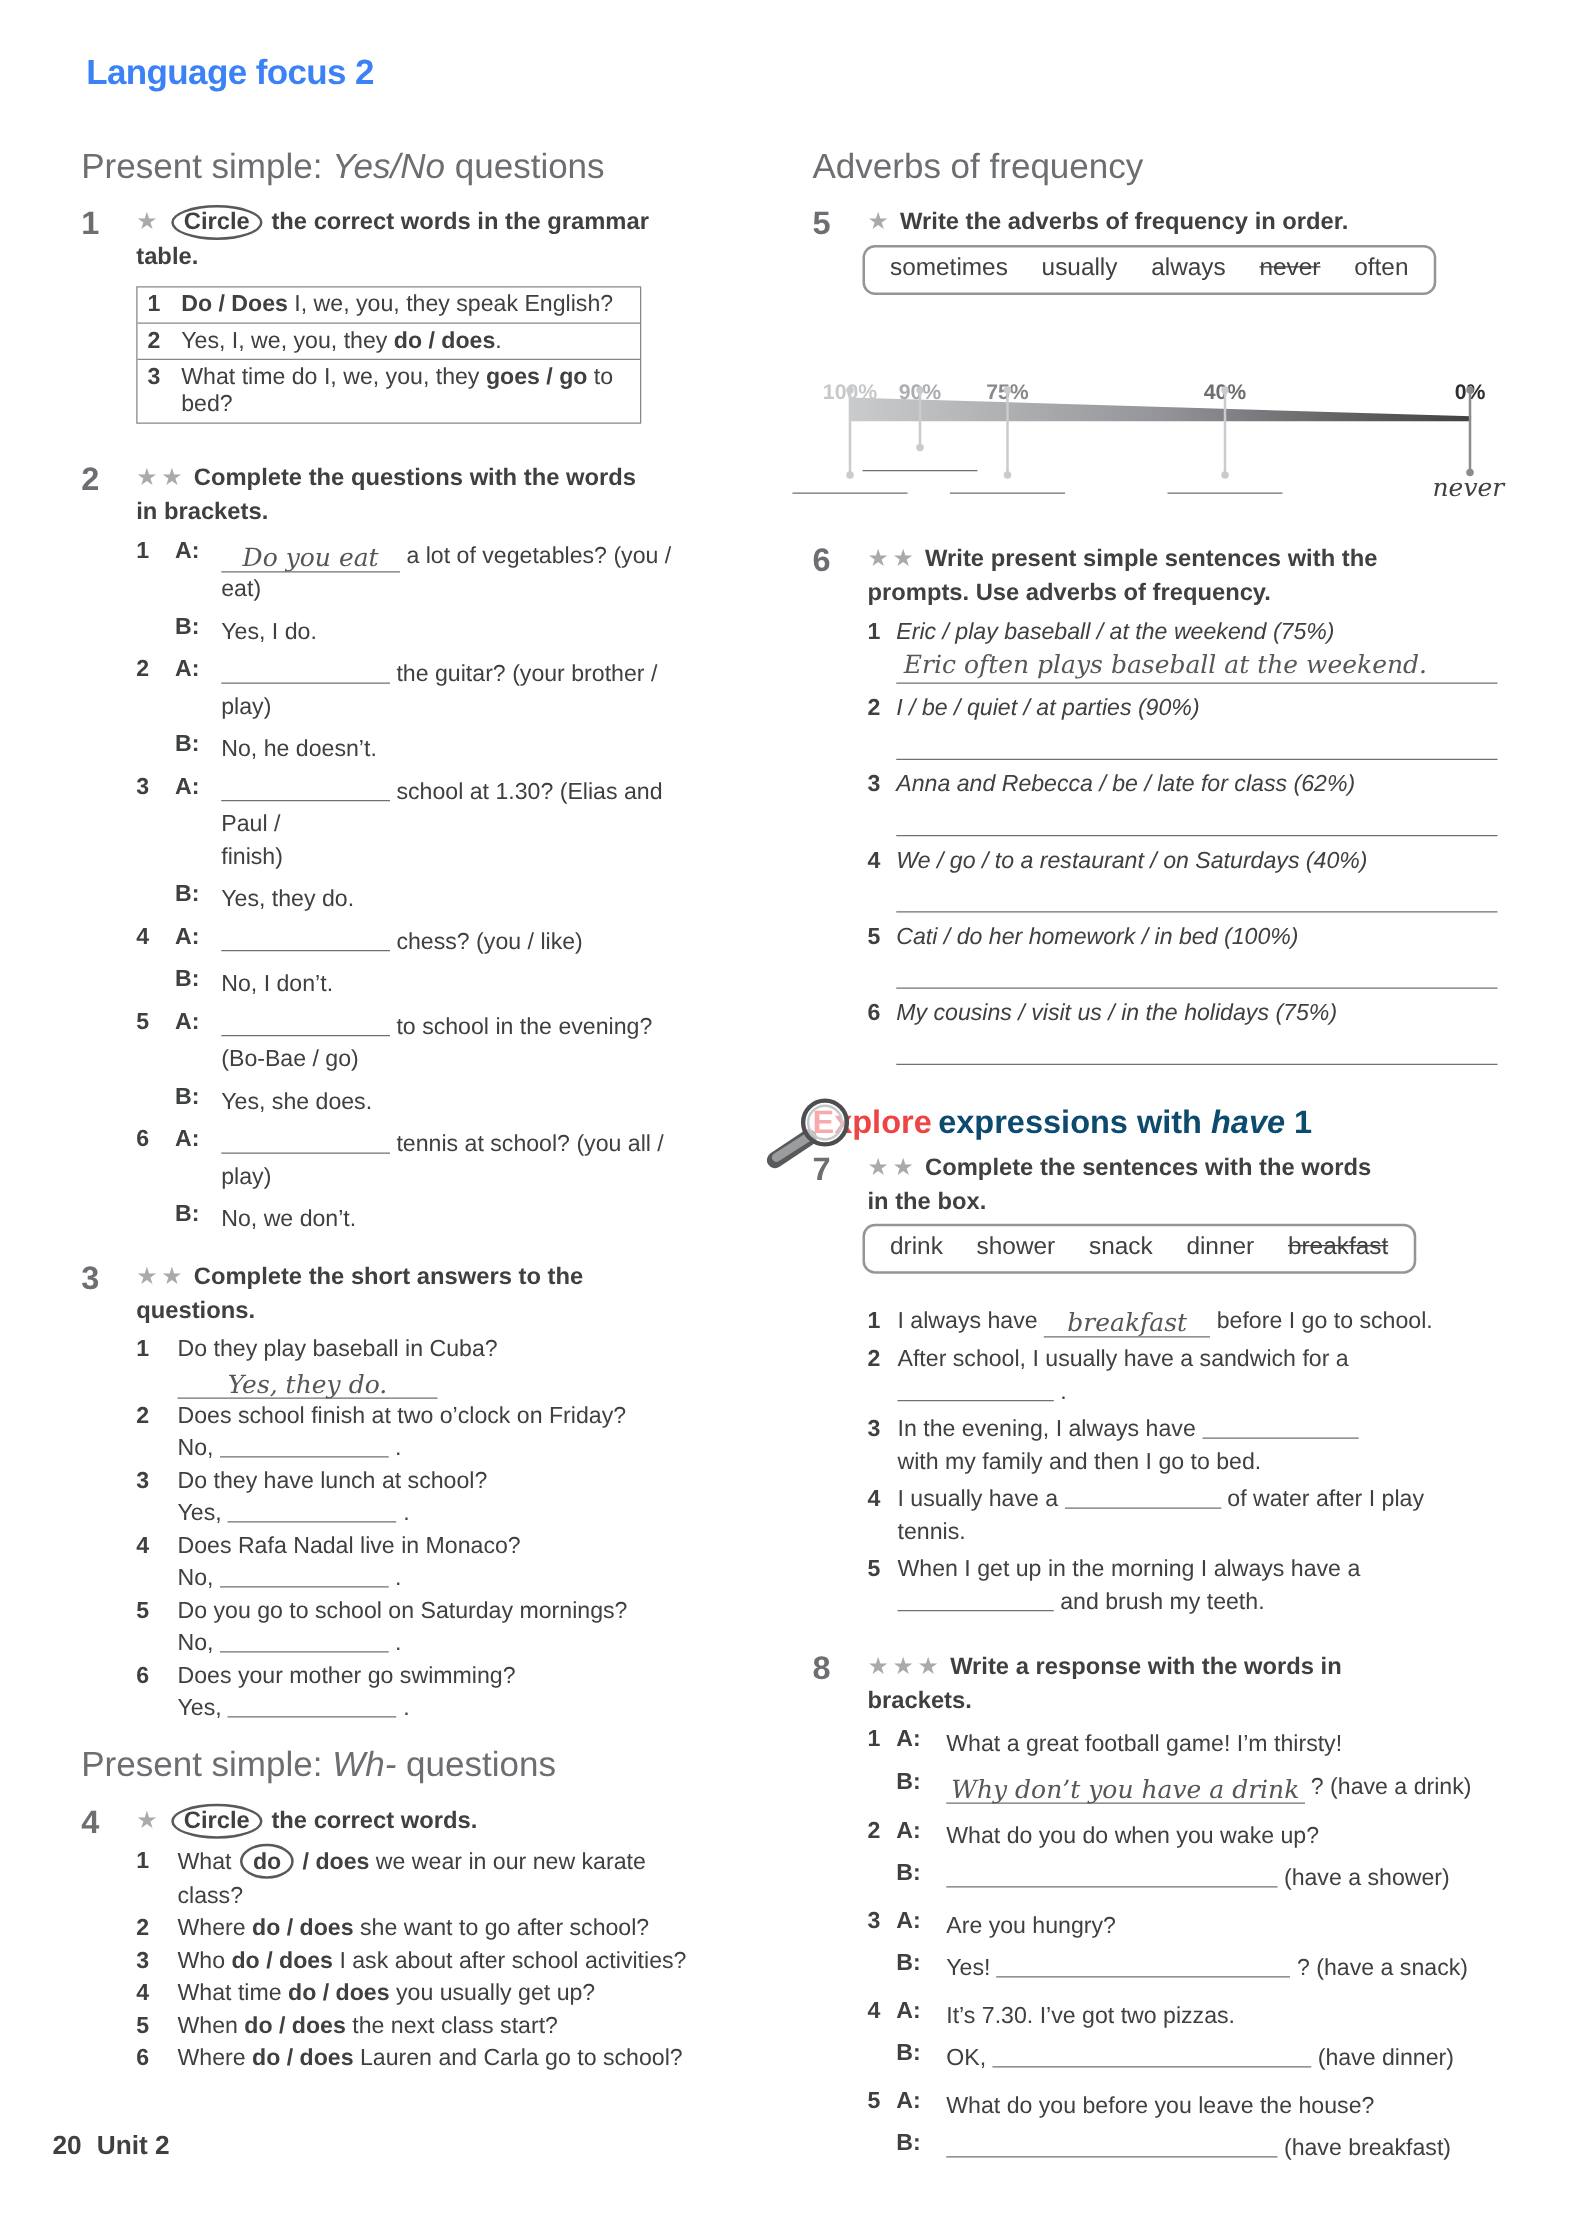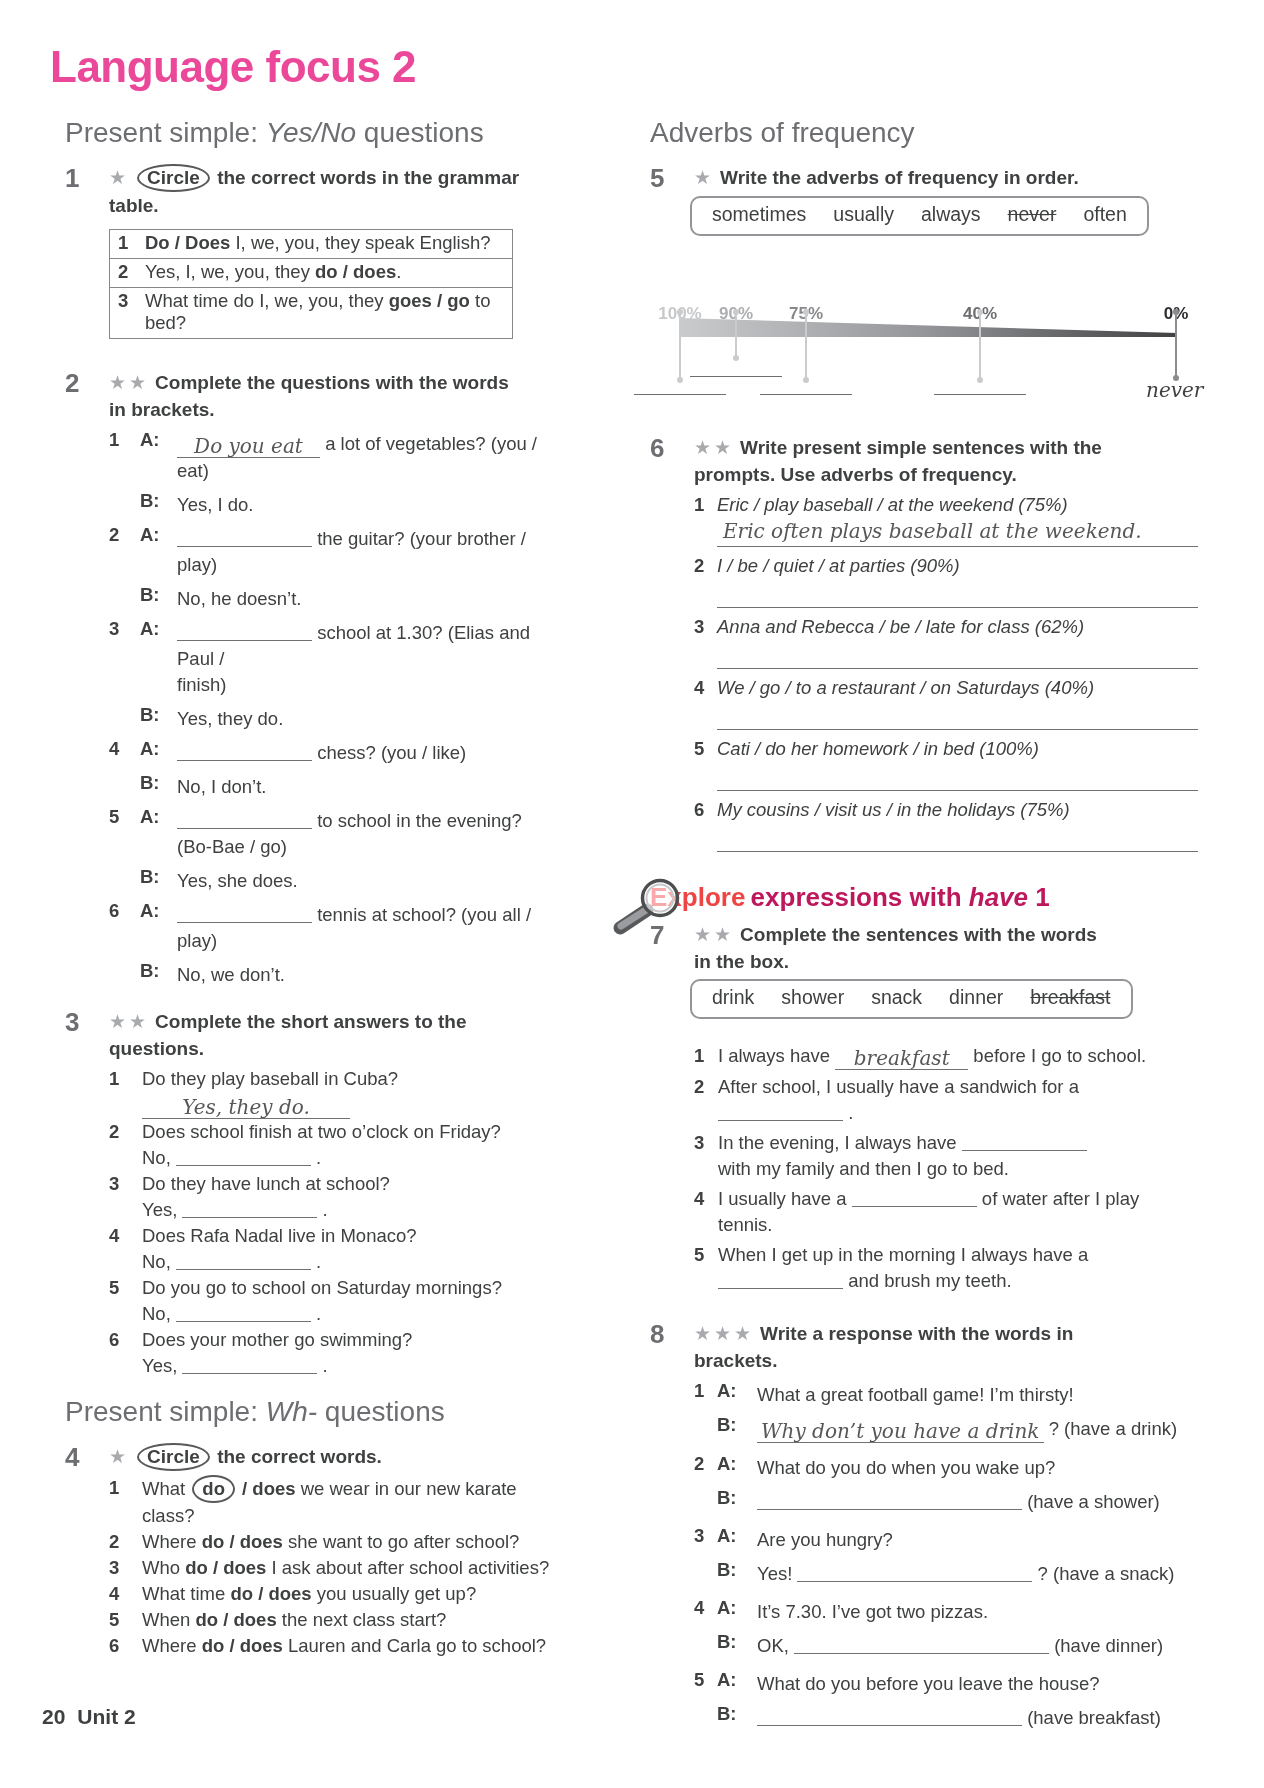--- a/index.html
+++ b/index.html
@@ -1,20 +1,20 @@
 <!DOCTYPE html>
 <html><head>
 <meta charset="utf-8">
 <style>
   html,body{margin:0;padding:0;}
   body{
     width:1264px;height:1788px;background:#ffffff;position:relative;
     font-family:"Liberation Sans",sans-serif;color:#3f4041;
   }
-  .page-title{position:absolute;left:50px;top:42px;font-size:44px;font-weight:bold;color:#ec4899;letter-spacing:-0.5px;margin:0;}
+  .page-title{position:absolute;left:69px;top:42px;font-size:28px;font-weight:bold;color:#3b82f6;letter-spacing:-0.5px;margin:0;}
   .colL{position:absolute;left:65px;top:116px;width:505px;}
   .colR{position:absolute;left:650px;top:116px;width:548px;}
   h2.sec{font-size:28px;color:#6d6e71;margin:0 0 14px;font-weight:normal;line-height:34px;}
   h2.sec em{font-style:italic;}
   .mt{margin-top:16px;}
   .exhead{display:flex;margin-bottom:4px;}
   .exnum{width:44px;flex:none;font-size:26px;font-weight:bold;color:#6d6e71;line-height:28px;}
   .instr{margin:0;font-weight:bold;font-size:19px;line-height:27px;color:#3f4041;flex:1;}
   .stars{color:#a8aaad;font-size:19px;letter-spacing:3px;margin-right:6px;font-weight:normal;}
   .items{margin-left:44px;font-size:18.5px;line-height:26px;}
@@ -67,21 +67,21 @@
   .vline::before{top:-5px;} .vline::after{bottom:-5px;}
   .v100{left:29px;height:64px;} .v90{left:85px;height:42px;} .v75{left:155px;height:64px;}
   .v40{left:329px;height:64px;} .v0{left:525px;height:62px;background:#8a8c8f;}
   .wedgesvg{position:absolute;left:29px;top:24px;width:498px;height:24px;}
   .dblank{position:absolute;width:92px;border-top:1.6px solid #6d6e71;}
   .b100{left:-16px;top:102px;} .b90{left:40px;top:84px;} .b75{left:110px;top:102px;} .b40{left:284px;top:102px;}
   .neverlbl{position:absolute;left:496px;top:86px;font-family:"DejaVu Serif",serif;font-style:italic;font-size:20px;color:#414042;}
   
   .explore{position:relative;margin:30px 0 8px;}
   .explore-word{font-size:26px;font-weight:bold;color:#ef4444;}
-  .explore-rest{font-size:26px;color:#be185d;font-weight:bold;margin-top:12px;}
+  .explore-rest{font-size:26px;color:#0c4a6e;font-weight:bold;margin-top:12px;}
   .mag{position:absolute;left:-50px;top:-12px;width:88px;height:70px;}
   
   .footer{position:absolute;left:42px;top:1705px;font-weight:bold;font-size:21px;color:#3f4041;}
   .footer .unit{margin-left:12px;}
   .ex{margin-bottom:16px;}
   .ex8{margin-top:26px;}
   .items7 .nitem{margin-bottom:4px;}
   .items8 .ditem{margin-bottom:4px;}
 </style>
 </head>

